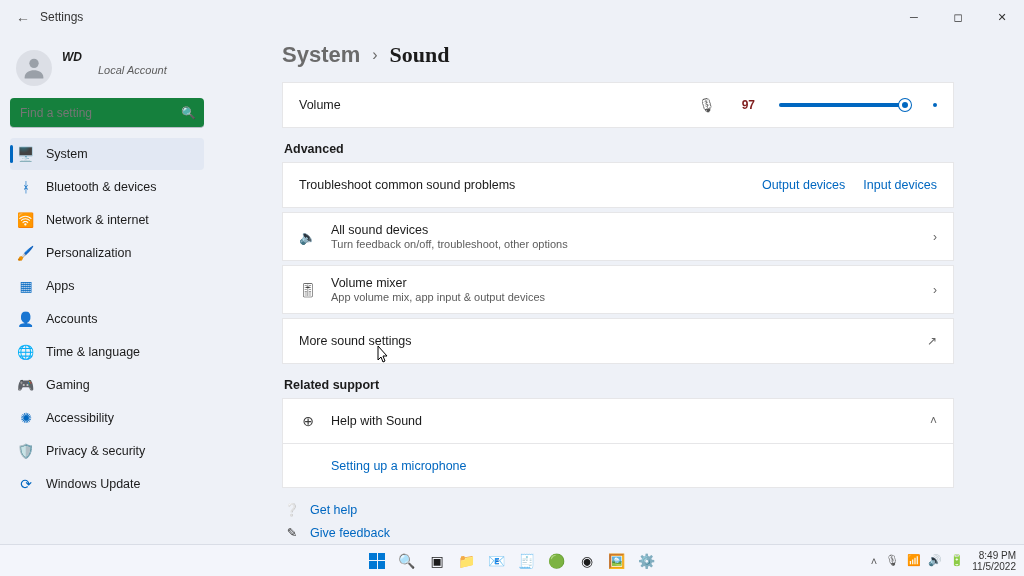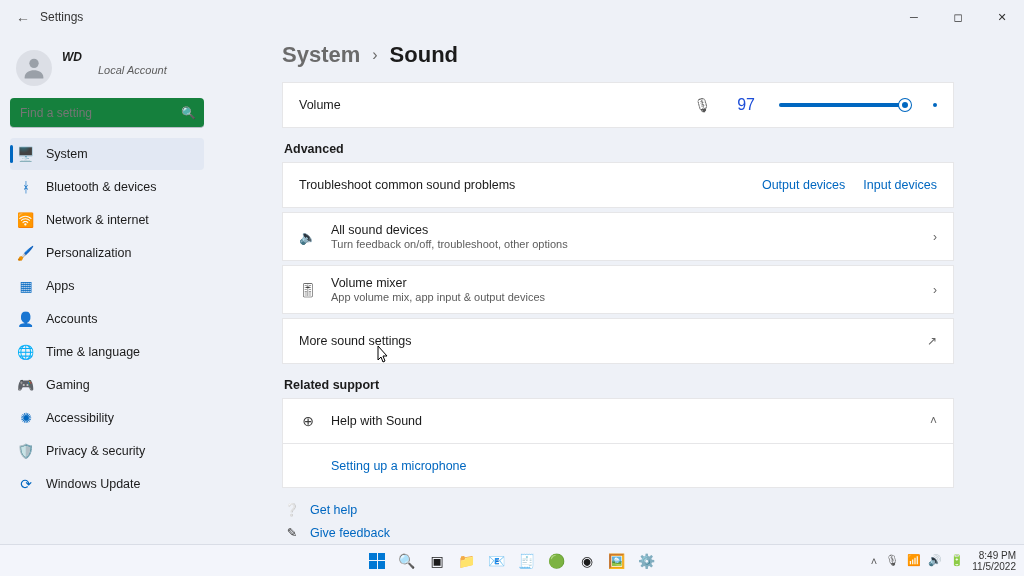--- a/index.html
+++ b/index.html
@@ -34,35 +34,35 @@
   .nav{display:flex;flex-direction:column;gap:1px;}
   .nav-item{display:flex;align-items:center;gap:12px;height:32px;padding:0 8px;border-radius:4px;font-size:12.5px;cursor:pointer;position:relative;}
   .nav-item.active{background:var(--active);}
   .nav-item.active::before{content:"";position:absolute;left:0px;top:7px;width:3px;height:18px;background:var(--accent);border-radius:2px;}
   .nav-icon{width:16px;height:16px;display:flex;align-items:center;justify-content:center;font-size:14px;}
   
   .main{flex:1;padding:4px 70px 0 70px;overflow-y:auto;}
   .breadcrumb{display:flex;align-items:center;gap:12px;margin:4px 0 14px 0;font-size:22px;}
   .bc-parent{color:#6b6b6b;font-weight:600;}
   .bc-sep{color:#6b6b6b;font-size:16px;}
-  .bc-current{font-weight:700;}
+  .bc-current{font-weight:700;font-family:Liberation Serif, serif;}
   .card{background:var(--panel);border:1px solid var(--border);border-radius:0;margin-bottom:4px;}
   .row{display:flex;align-items:center;min-height:44px;padding:10px 16px;}
   .row.clickable{cursor:pointer;}
   .row + .row{border-top:1px solid var(--border);}
   .row-icon{width:18px;text-align:center;color:#3c3c3c;font-size:14px;margin-right:14px;}
   .row-main{flex:1;}
   .row-title{font-size:12.5px;}
   .row-sub{font-size:11px;color:var(--muted);margin-top:1px;}
   .row-right{display:flex;align-items:center;gap:18px;}
   .chevron{color:#666;font-size:12px;}
   .link{color:var(--accent);font-size:12.5px;cursor:pointer;}
   .section-head{font-size:12.5px;font-weight:600;margin:14px 0 6px 2px;}
   
-  .vol-value{font-size:16px;color:#1d4ed8;margin-right:6px;}
+  .vol-value{font-size:12px;color:#7f1d1d;margin-right:6px;font-weight:bold;}
   .mic-icon{color:#555;font-size:14px;margin-right:8px;}
   .slider{position:relative;width:130px;height:4px;background:#cfd3d9;border-radius:2px;}
   .slider-fill{position:absolute;left:0;top:0;height:4px;background:var(--accent);border-radius:2px;}
   .slider-thumb{position:absolute;top:-4px;width:12px;height:12px;border-radius:50%;background:var(--accent);border:3px solid #fff;box-shadow:0 0 0 1px var(--accent);}
   .slider-end{width:4px;height:4px;border-radius:50%;background:var(--accent);margin-left:6px;}
   
   .foot-links{margin-top:10px;}
   .foot-link{display:flex;align-items:center;gap:10px;font-size:12.5px;color:var(--accent);cursor:pointer;padding:4px 2px;}
   .foot-link .fi{color:#333;width:16px;text-align:center;}
   

